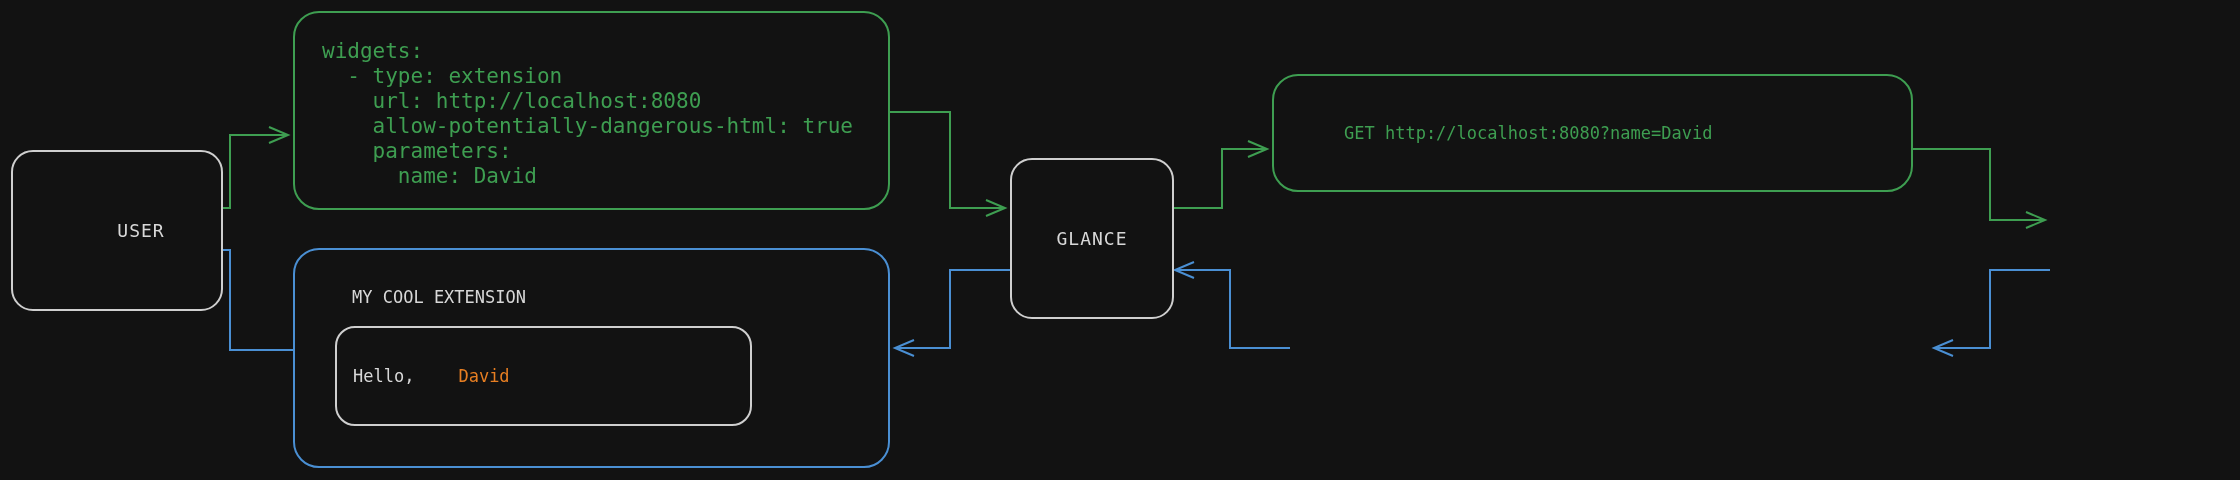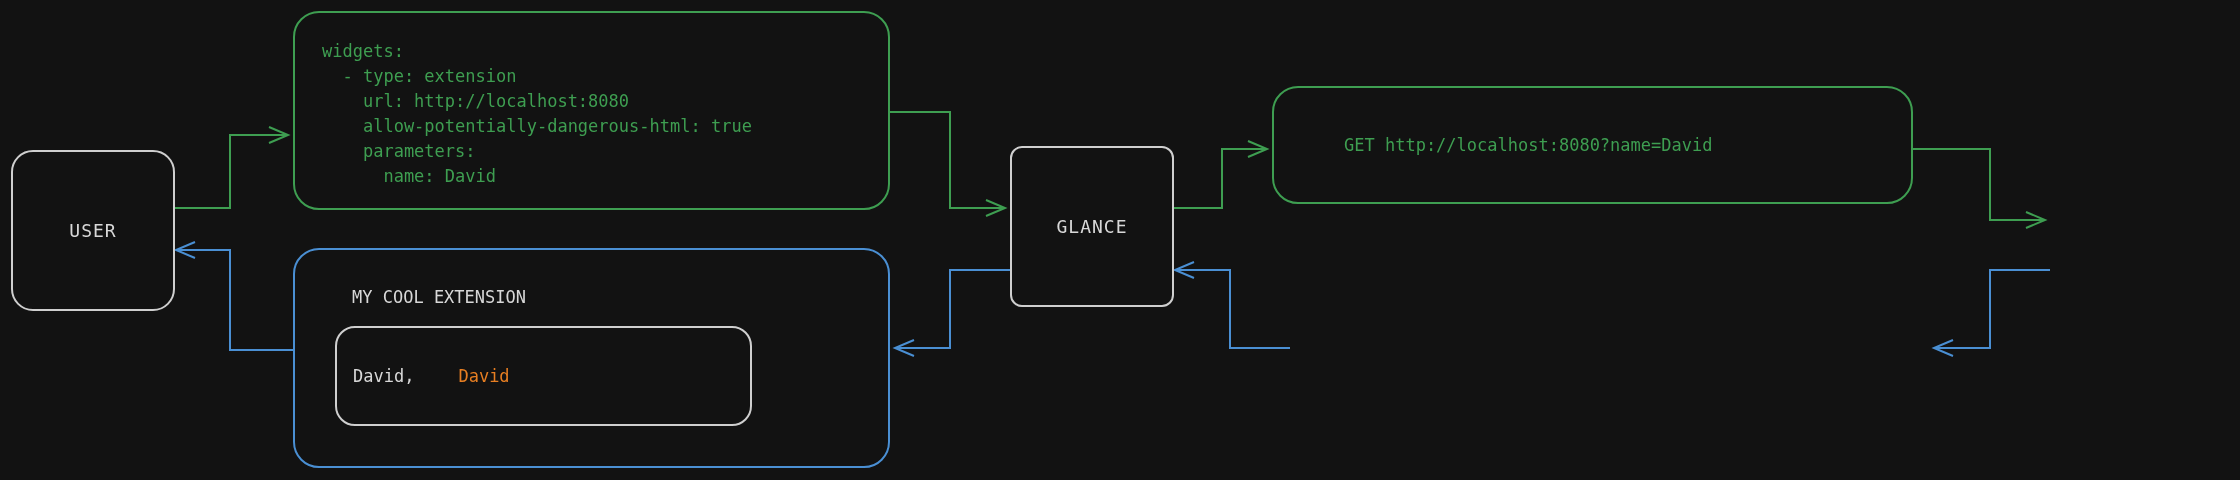--- a/index.html
+++ b/index.html
@@ -29,21 +29,21 @@
     position:absolute;
     border-radius:26px;
     background:#121212;
     box-sizing:border-box;
   }
   .codebox.green-border{border:2px solid var(--request-green);}
   .codebox.blue-border{border:2px solid var(--response-blue);}
   .codebox pre{
     margin:0;
     font-family:inherit;
-    font-size:17px;line-height:25px;
+    font-size:21px;line-height:25px;
   }
   .config-box pre{padding:26px 10px 0 27px;color:var(--request-green);}
   .request-box{display:flex;align-items:center;padding-left:70px;color:var(--request-green);font-size:17px;}
   .response-box pre{padding:36px 10px 0 53px;color:var(--response-blue);}
 
   .widget-title{
     position:absolute;left:57px;top:37px;
     color:var(--text-light);font-size:17px;
   }
   .render-box{
@@ -78,44 +78,44 @@
     <path class="wire green" marker-end="url(#ah-green)" d="M890 112 H950 V208 H1005"></path>
     <path class="wire green" marker-end="url(#ah-green)" d="M1170 208 H1222 V149 H1267"></path>
     <path class="wire green" marker-end="url(#ah-green)" d="M1913 149 H1990 V220 H2045"></path>
 
     <path class="wire blue" marker-end="url(#ah-blue)" d="M2050 270 H1990 V348 H1934"></path>
     <path class="wire blue" marker-end="url(#ah-blue)" d="M1290 348 H1230 V270 H1175"></path>
     <path class="wire blue" marker-end="url(#ah-blue)" d="M1010 270 H950 V348 H895"></path>
     <path class="wire blue" marker-end="url(#ah-blue)" d="M293 350 H230 V250 H176"></path>
   </svg>
 
-  <div class="node" style="left:11px;top:150px;width:160px;height:157px;">
+  <div class="node" style="left:11px;top:150px;width:160px;height:157px;padding-left:48px;">
     <span>USER</span>
   </div>
 
-  <div class="node" style="left:1010px;top:146px;width:160px;height:157px;border-radius:12px;">
+  <div class="node" style="left:1010px;top:158px;width:160px;height:157px;">
     <span>GLANCE</span>
   </div>
 
 
   <div class="codebox green-border config-box" style="left:293px;top:11px;width:597px;height:199px;">
     <pre>widgets:
   - type: extension
     url: http://localhost:8080
     allow-potentially-dangerous-html: true
     parameters:
       name: David</pre>
   </div>
 
-  <div class="codebox green-border request-box" style="left:1272px;top:86px;width:641px;height:118px;">
+  <div class="codebox green-border request-box" style="left:1272px;top:74px;width:641px;height:118px;">
     <span>GET http://localhost:8080?name=David</span>
   </div>
 
 
   <div class="codebox blue-border" style="left:293px;top:248px;width:597px;height:220px;">
     <div class="widget-title">MY COOL EXTENSION</div>
     <div class="render-box">
-      <span>David, </span>
+      <span>Hello, </span>
         <span class="greeting-name">David</span>
     </div>
   </div>
 
 </div>
 
 </body></html>

